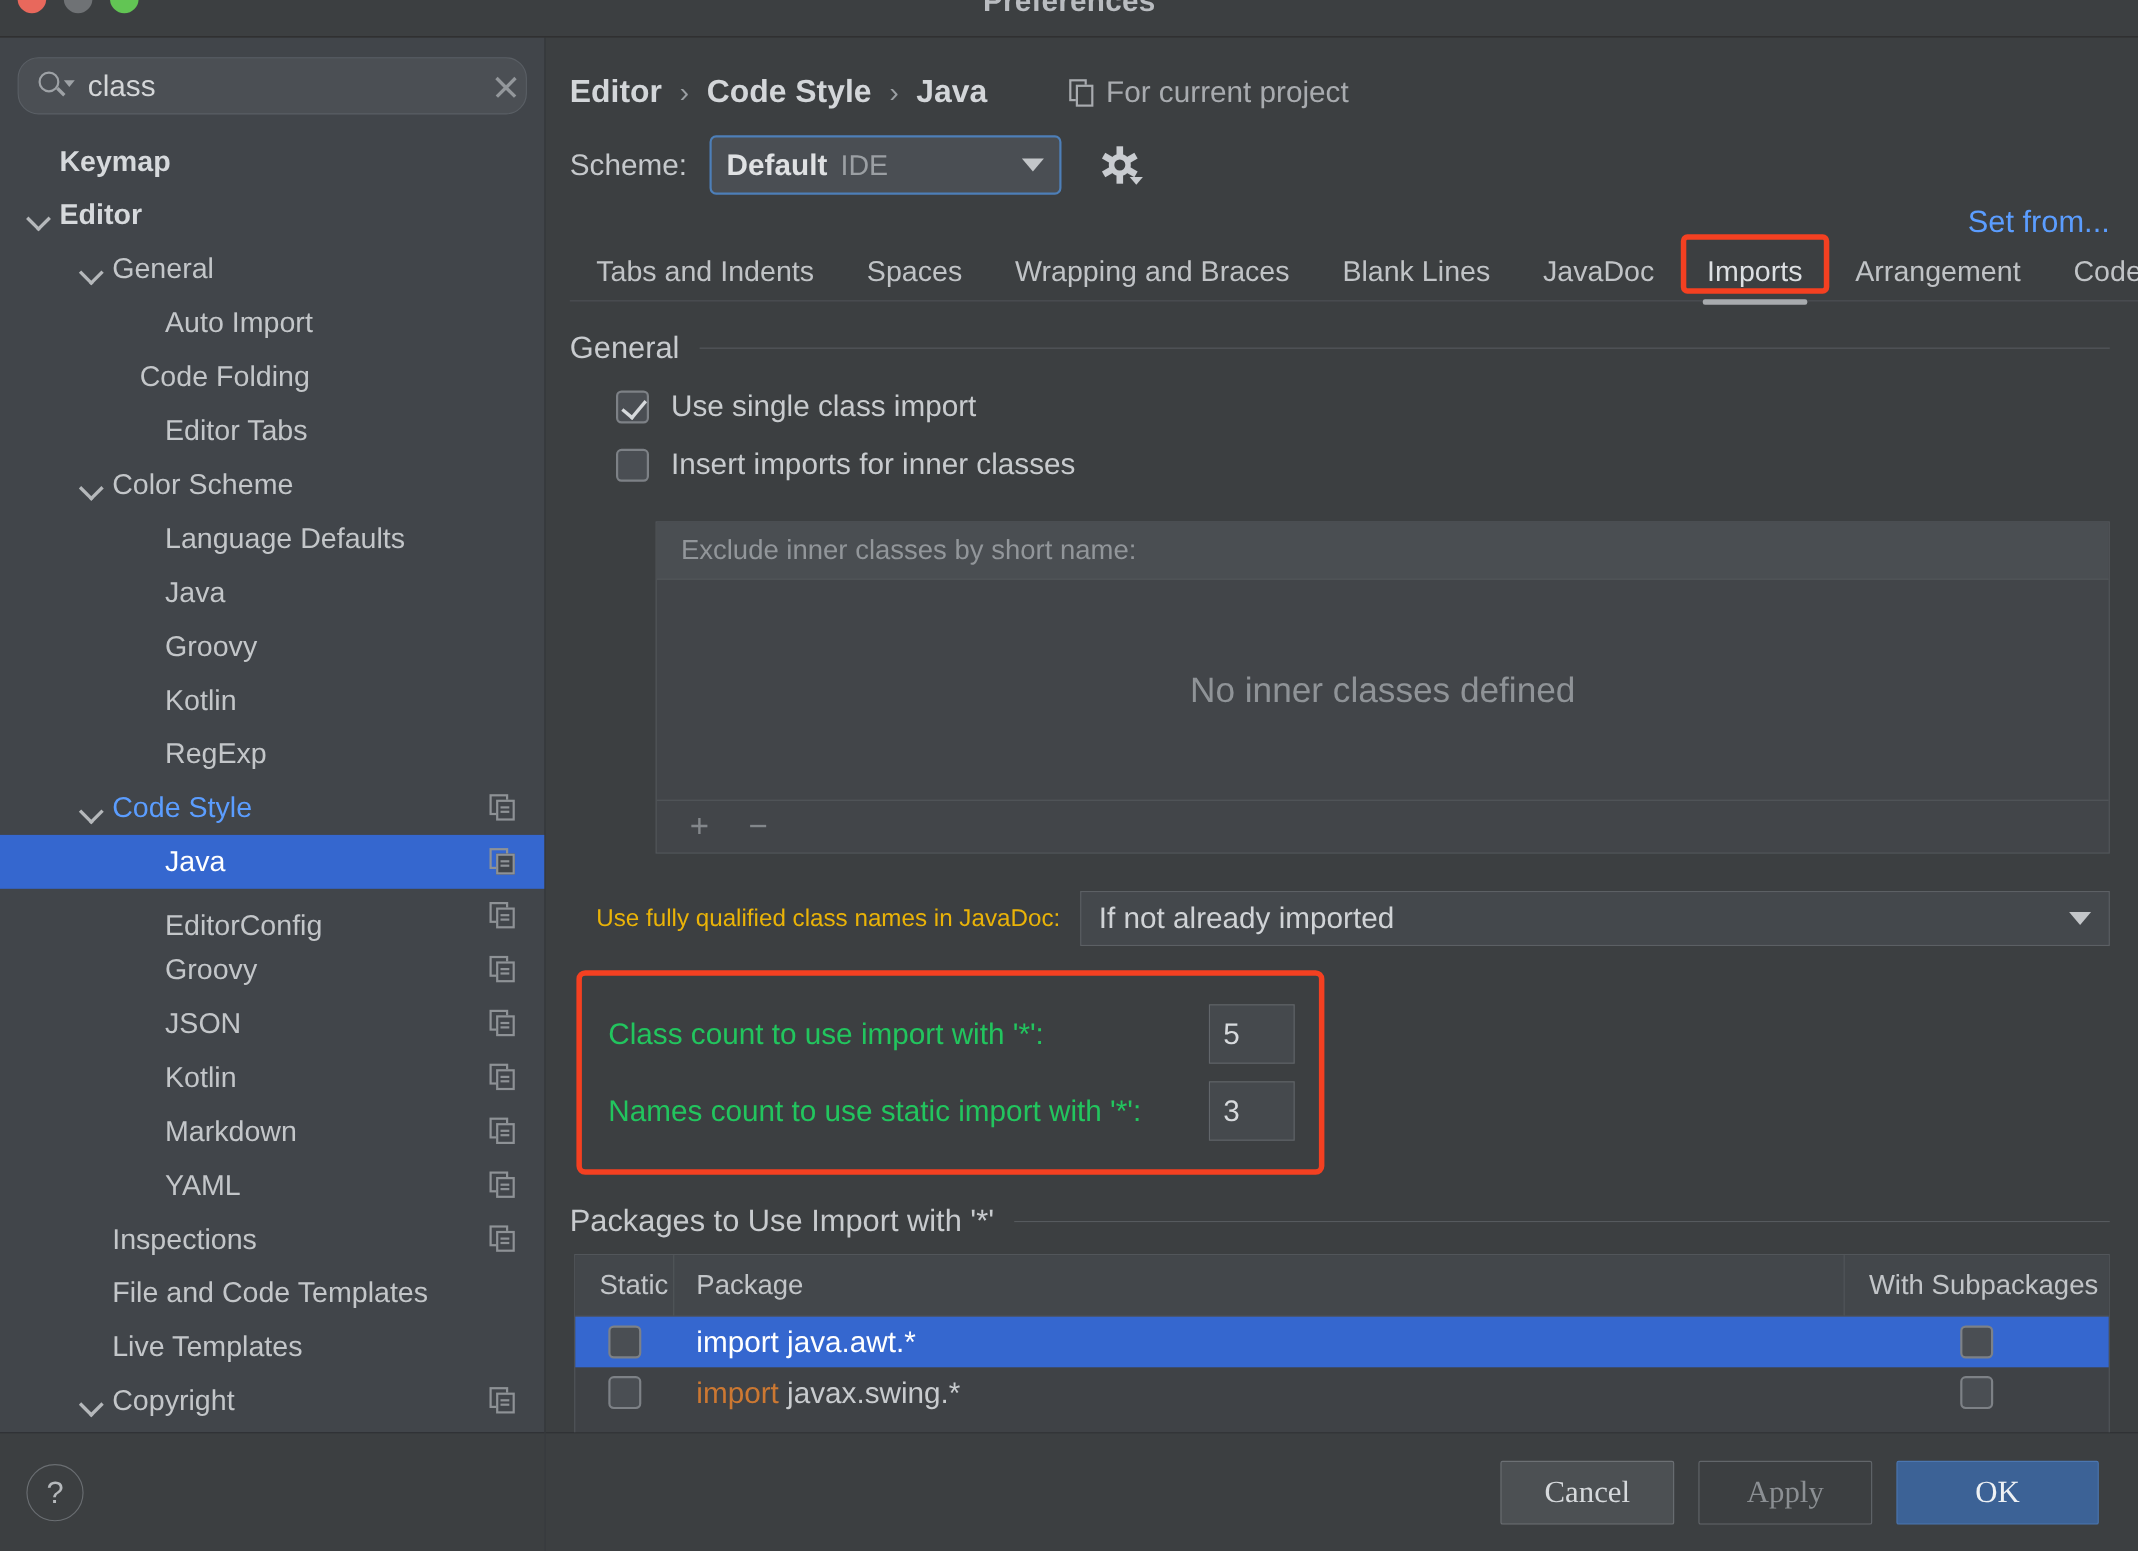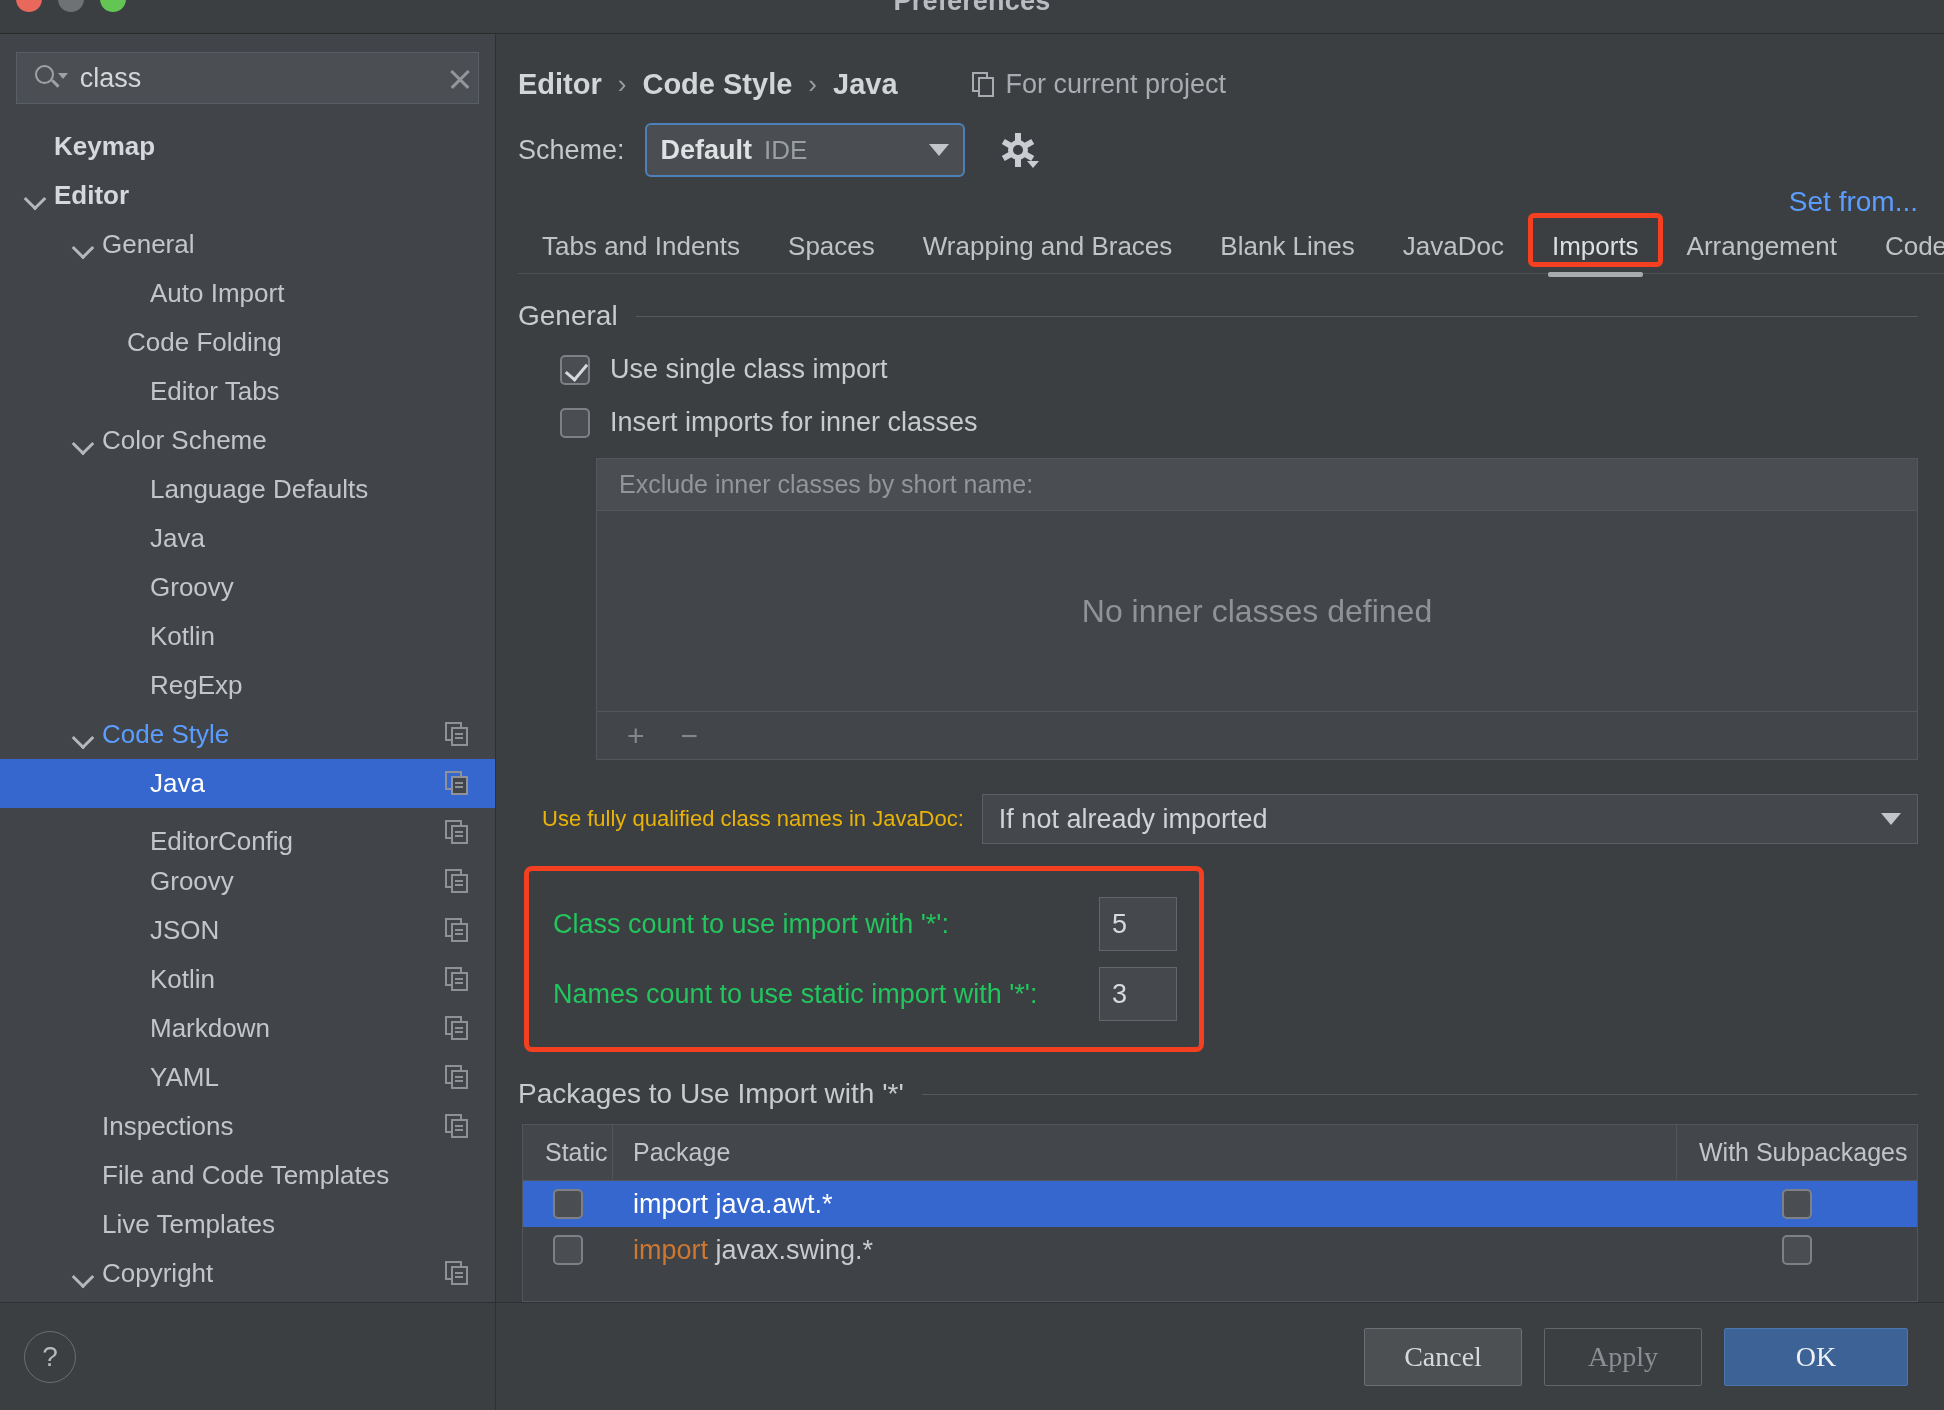--- a/index.html
+++ b/index.html
@@ -45,21 +45,21 @@
     border-right: 1px solid #2e3033;
     display: flex; flex-direction: column;
     min-height: 0;
   }
   .search-wrap { padding: 18px 16px 10px 16px; }
   .search-box {
     position: relative;
     height: 52px;
     background: #4b4f54;
     border: 1px solid #5a5f65;
-    border-radius: 0;
+    border-radius: 19px;
     display: flex; align-items: center;
   }
   .search-ico { margin-left: 18px; width: 34px; height: 30px; position: relative; }
   .search-ico .mag {
     position: absolute; left: 0; top: 2px;
     width: 19px; height: 19px; border: 2.5px solid #9ea2a6; border-radius: 50%;
   }
   .search-ico .handle {
     position: absolute; left: 16px; top: 19px;
     width: 9px; height: 2.5px; background: #9ea2a6; transform: rotate(45deg);
@@ -220,21 +220,21 @@
   }
   .cb.checked::after {
     content:""; position: absolute; left: 8px; top: 2px;
     width: 10px; height: 18px;
     border-right: 3px solid #d6d9dc; border-bottom: 3px solid #d6d9dc;
     transform: rotate(40deg);
   }
   .check-label { font-size: 27px; color: #c8cbce; }
 
   .inner-panel {
-    margin: 20px 26px 0 78px;
+    margin: 36px 26px 0 78px;
     border: 1px solid #53575b;
     background: #424549;
   }
   .inner-head {
     height: 52px; background: #4a4e52; display: flex; align-items: center;
     padding-left: 22px; font-size: 25px; color: #92969a;
     border-bottom: 1px solid #53575b;
   }
   .inner-body {
     height: 200px; display: flex; align-items: center; justify-content: center;

